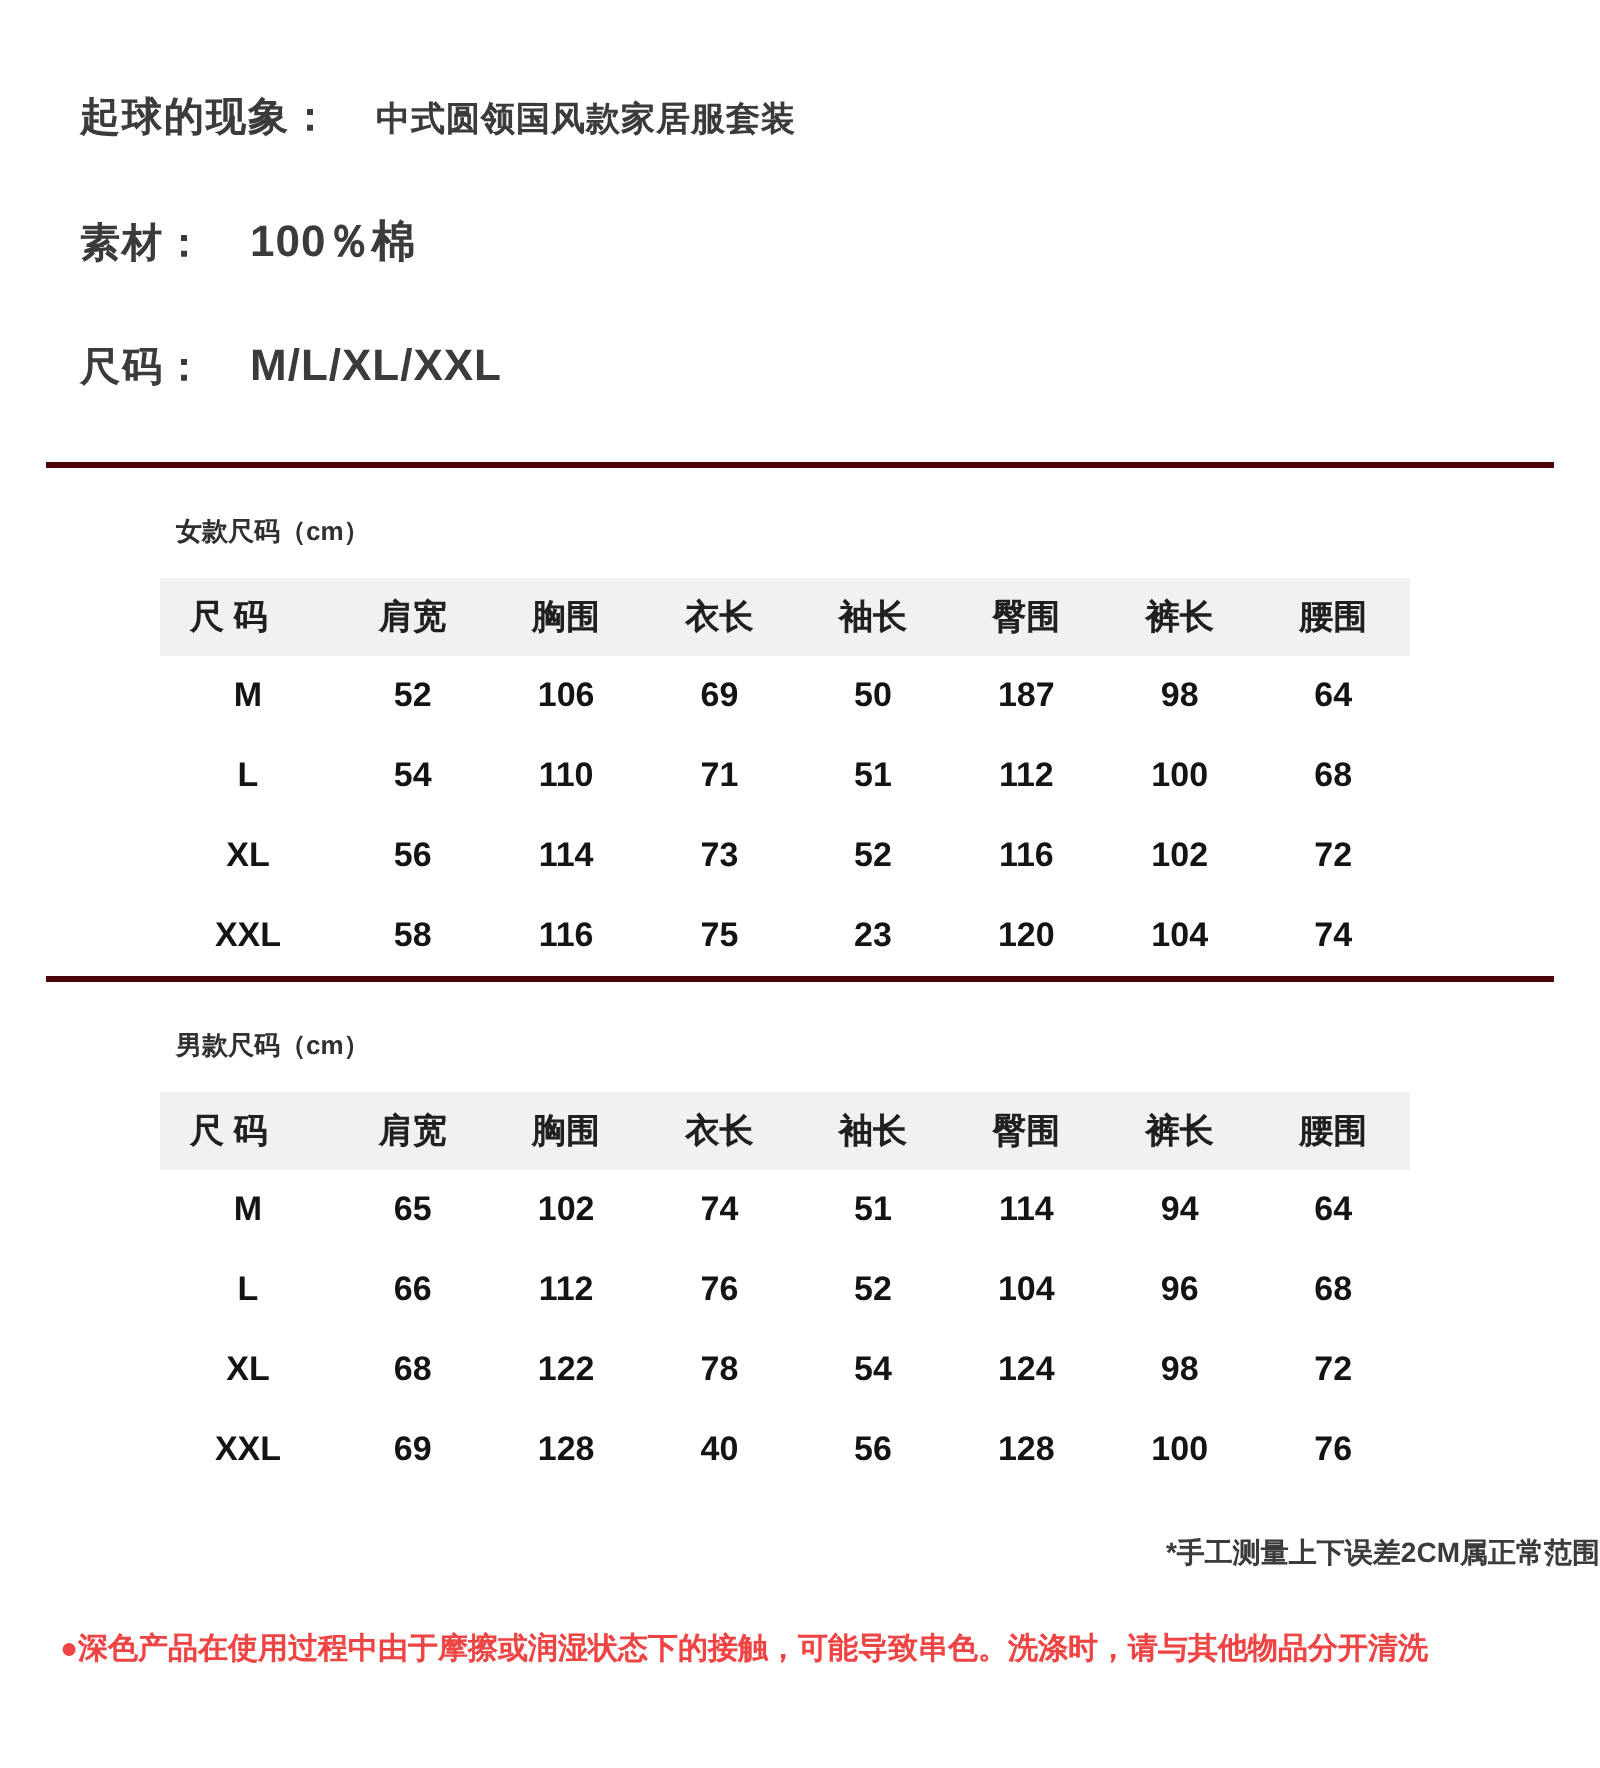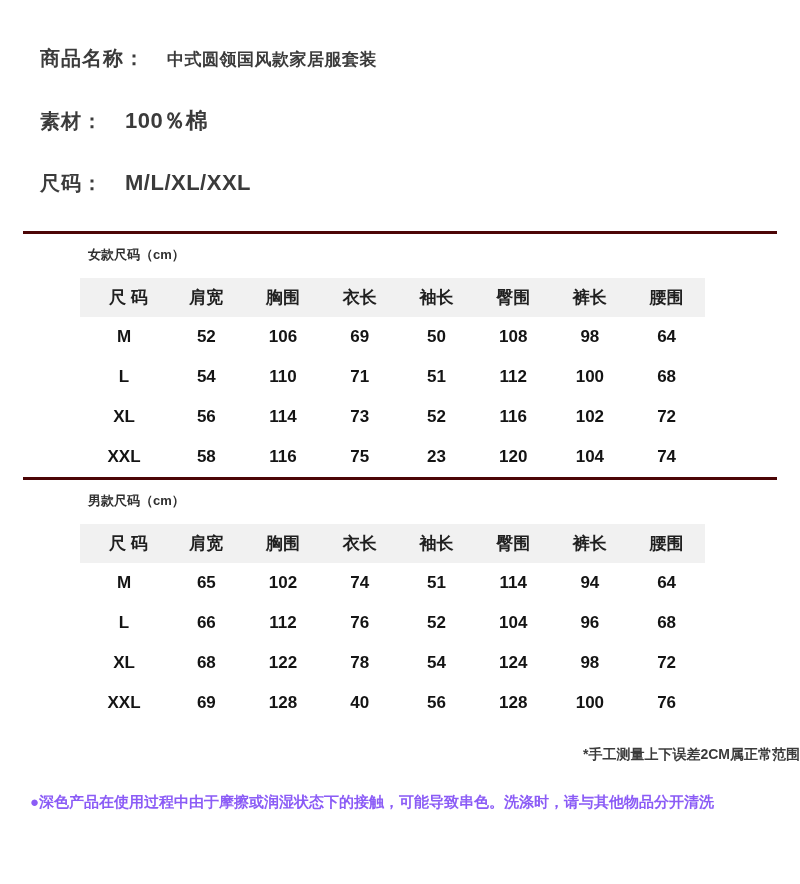--- a/index.html
+++ b/index.html
@@ -8,43 +8,43 @@
 
   .top { padding:45px 0 0 40px; }
   .title-row { display:flex; align-items:baseline; margin-bottom:34px; white-space:nowrap; }
   .title-label { font-size:20px; font-weight:bold; color:#3b3b3b; letter-spacing:1px; }
   .title-value { margin-left:22px; font-size:17px; font-weight:bold; color:#3b3b3b; letter-spacing:0.5px; }
   .title-value.lg { font-size:22px; }
 
   .divider { border:none; height:3px; background:#4c0506; margin:0 23px; }
   .divider.first { margin-top:19px; }
 
-  .section-caption { margin:12px 0 14px 88px; font-size:13px; font-weight:bold; color:#2f2f2f; }
+  .section-caption { margin:23px 0 14px 88px; font-size:13px; font-weight:bold; color:#2f2f2f; }
 
   table.size-table { border-collapse:collapse; table-layout:fixed; width:625px; margin-left:80px;
     font-size:17px; font-weight:bold; color:#141414; text-align:center; }
   table.size-table col.c-size { width:88px; }
   table.size-table thead tr { background:#f1f1f1; height:39px; }
   table.size-table tbody tr { height:40px; }
   table.size-table th { font-weight:bold; color:#202020; }
-  table.size-table th:first-child { text-align:left; padding-left:29px; }
+  table.size-table th:first-child { text-align:left; padding-left:15px; }
 
   .measure-note { margin-top:23px; text-align:right;
     font-size:14px; font-weight:bold; color:#3b3b3b; white-space:nowrap; }
 
   .bullets { margin:29px 0 0 30px; }
-  .bullet-note { font-size:15px; font-weight:bold; color:#8b5cf6; white-space:nowrap; }
+  .bullet-note { font-size:15px; font-weight:bold; color:#ef4444; white-space:nowrap; }
   .bullet-note + .bullet-note { margin-top:19px; }
 </style>
 </head>
 <body>
 
 <div class="top">
   <div class="title-row">
-    <span class="title-label">商品名称：</span>
+    <span class="title-label">起球的现象：</span>
     <span class="title-value">中式圆领国风款家居服套装</span>
   </div>
   <div class="title-row">
     <span class="title-label">素材：</span>
     <span class="title-value lg">100％棉</span>
   </div>
   <div class="title-row">
     <span class="title-label">尺码：</span>
     <span class="title-value lg">M/L/XL/XXL</span>
   </div>
@@ -70,21 +70,21 @@
           <th>腰围</th>
         </tr>
       </thead>
     <tbody>
         <tr>
           <td>M</td>
           <td>52</td>
           <td>106</td>
           <td>69</td>
           <td>50</td>
-          <td>108</td>
+          <td>187</td>
           <td>98</td>
           <td>64</td>
         </tr>
         <tr>
           <td>L</td>
           <td>54</td>
           <td>110</td>
           <td>71</td>
           <td>51</td>
           <td>112</td>

